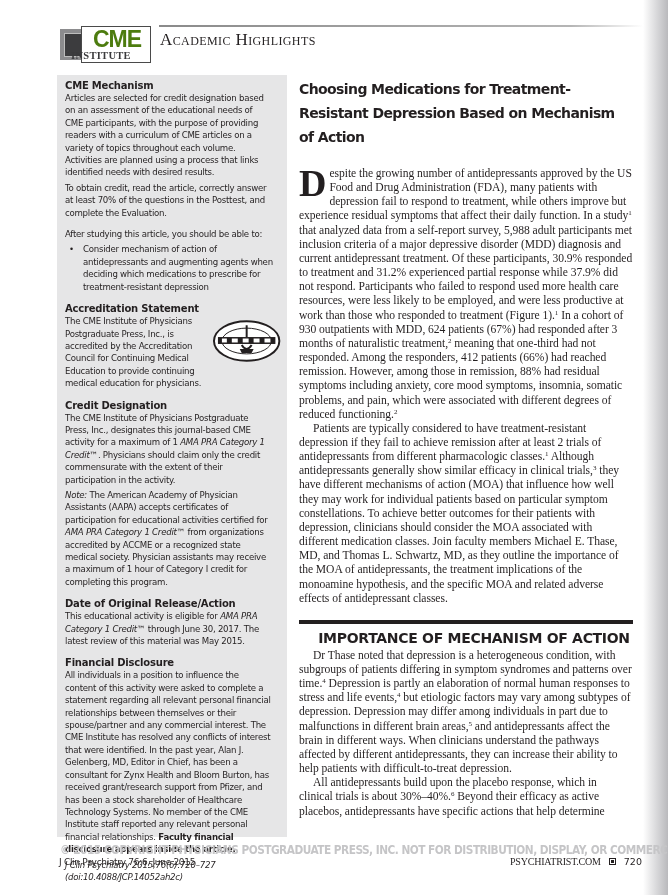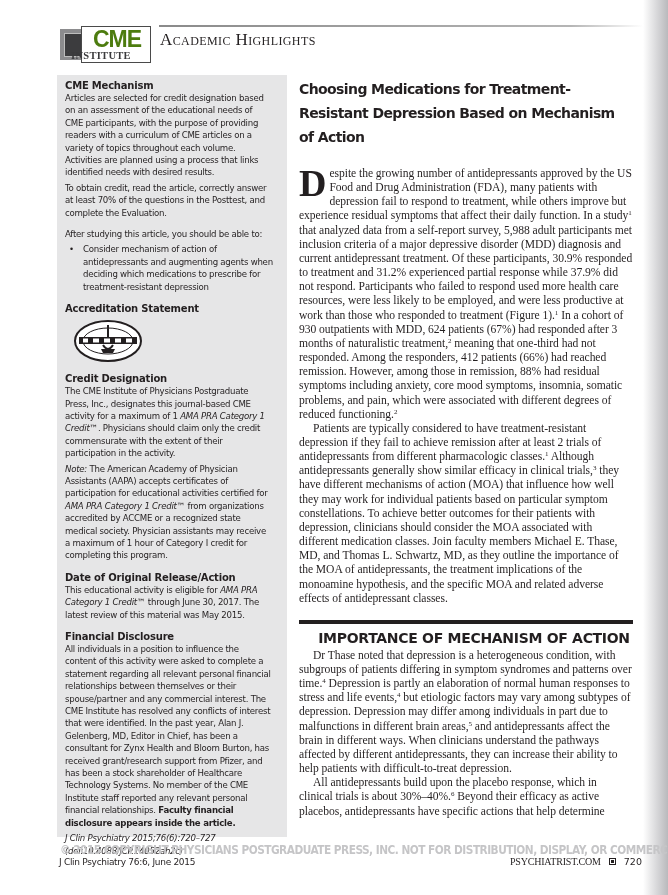--- a/index.html
+++ b/index.html
@@ -113,20 +113,21 @@
     <p class="sb-p">After studying this article, you should be able to:</p>
     <div class="sb-bullet">
       <span class="dot">•</span>
       <span>Consider mechanism of action of antidepressants and augmenting agents when deciding which medications to prescribe for treatment-resistant depression</span>
     </div>
   </div>
 
   <div class="sb-sec">
     <h3 class="sb-h">Accreditation Statement</h3>
     <div class="acc-wrap">
+      <div class="acc-text">The CME Institute of Physicians Postgraduate Press, Inc., is accredited by the Accreditation Council for Continuing Medical Education to provide continuing medical education for physicians.</div>
       <svg class="acc-seal" viewBox="0 0 70 44">
         <ellipse cx="35" cy="22" rx="33" ry="20" fill="#ffffff" stroke="#231f20" stroke-width="2"></ellipse>
         <ellipse cx="35" cy="22" rx="25" ry="13" fill="none" stroke="#231f20" stroke-width="1"></ellipse>
         <rect x="6" y="18" width="58" height="7" fill="#231f20"></rect>
         <rect x="10" y="19.5" width="5" height="4" fill="#fff"></rect>
         <rect x="20" y="19.5" width="6" height="4" fill="#fff"></rect>
         <rect x="31" y="19.5" width="6" height="4" fill="#fff"></rect>
         <rect x="42" y="19.5" width="6" height="4" fill="#fff"></rect>
         <rect x="53" y="19.5" width="6" height="4" fill="#fff"></rect>
         <path d="M35 6 L35 18 M30 26 Q35 34 40 26" stroke="#231f20" stroke-width="2" fill="none"></path>

